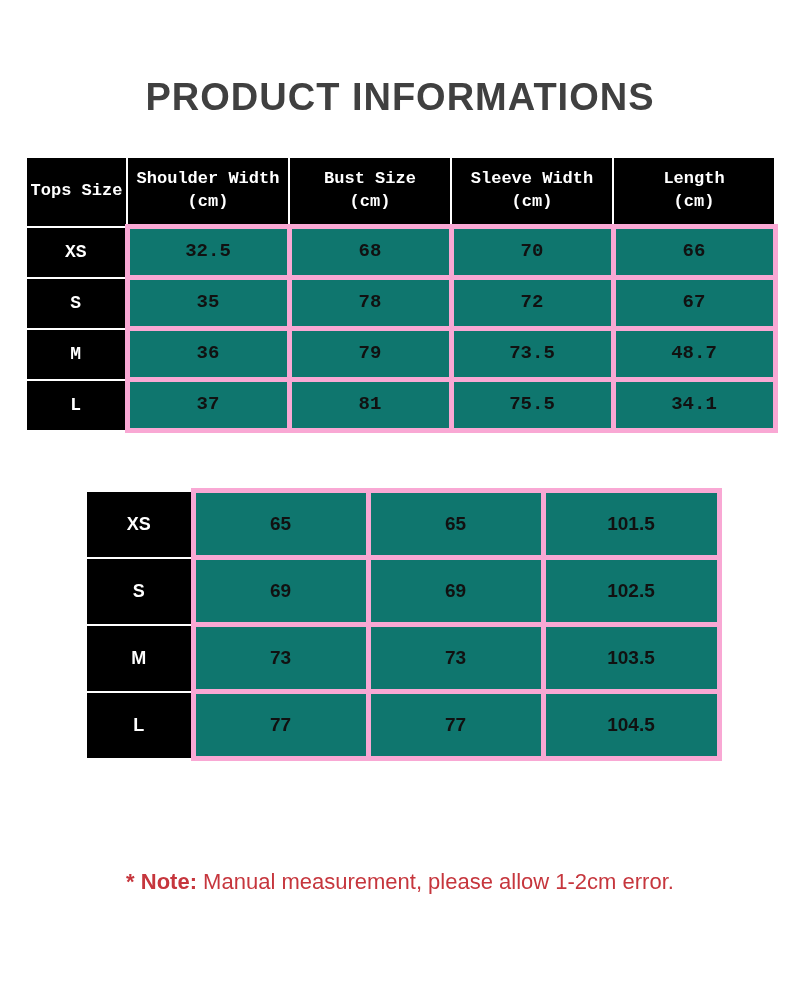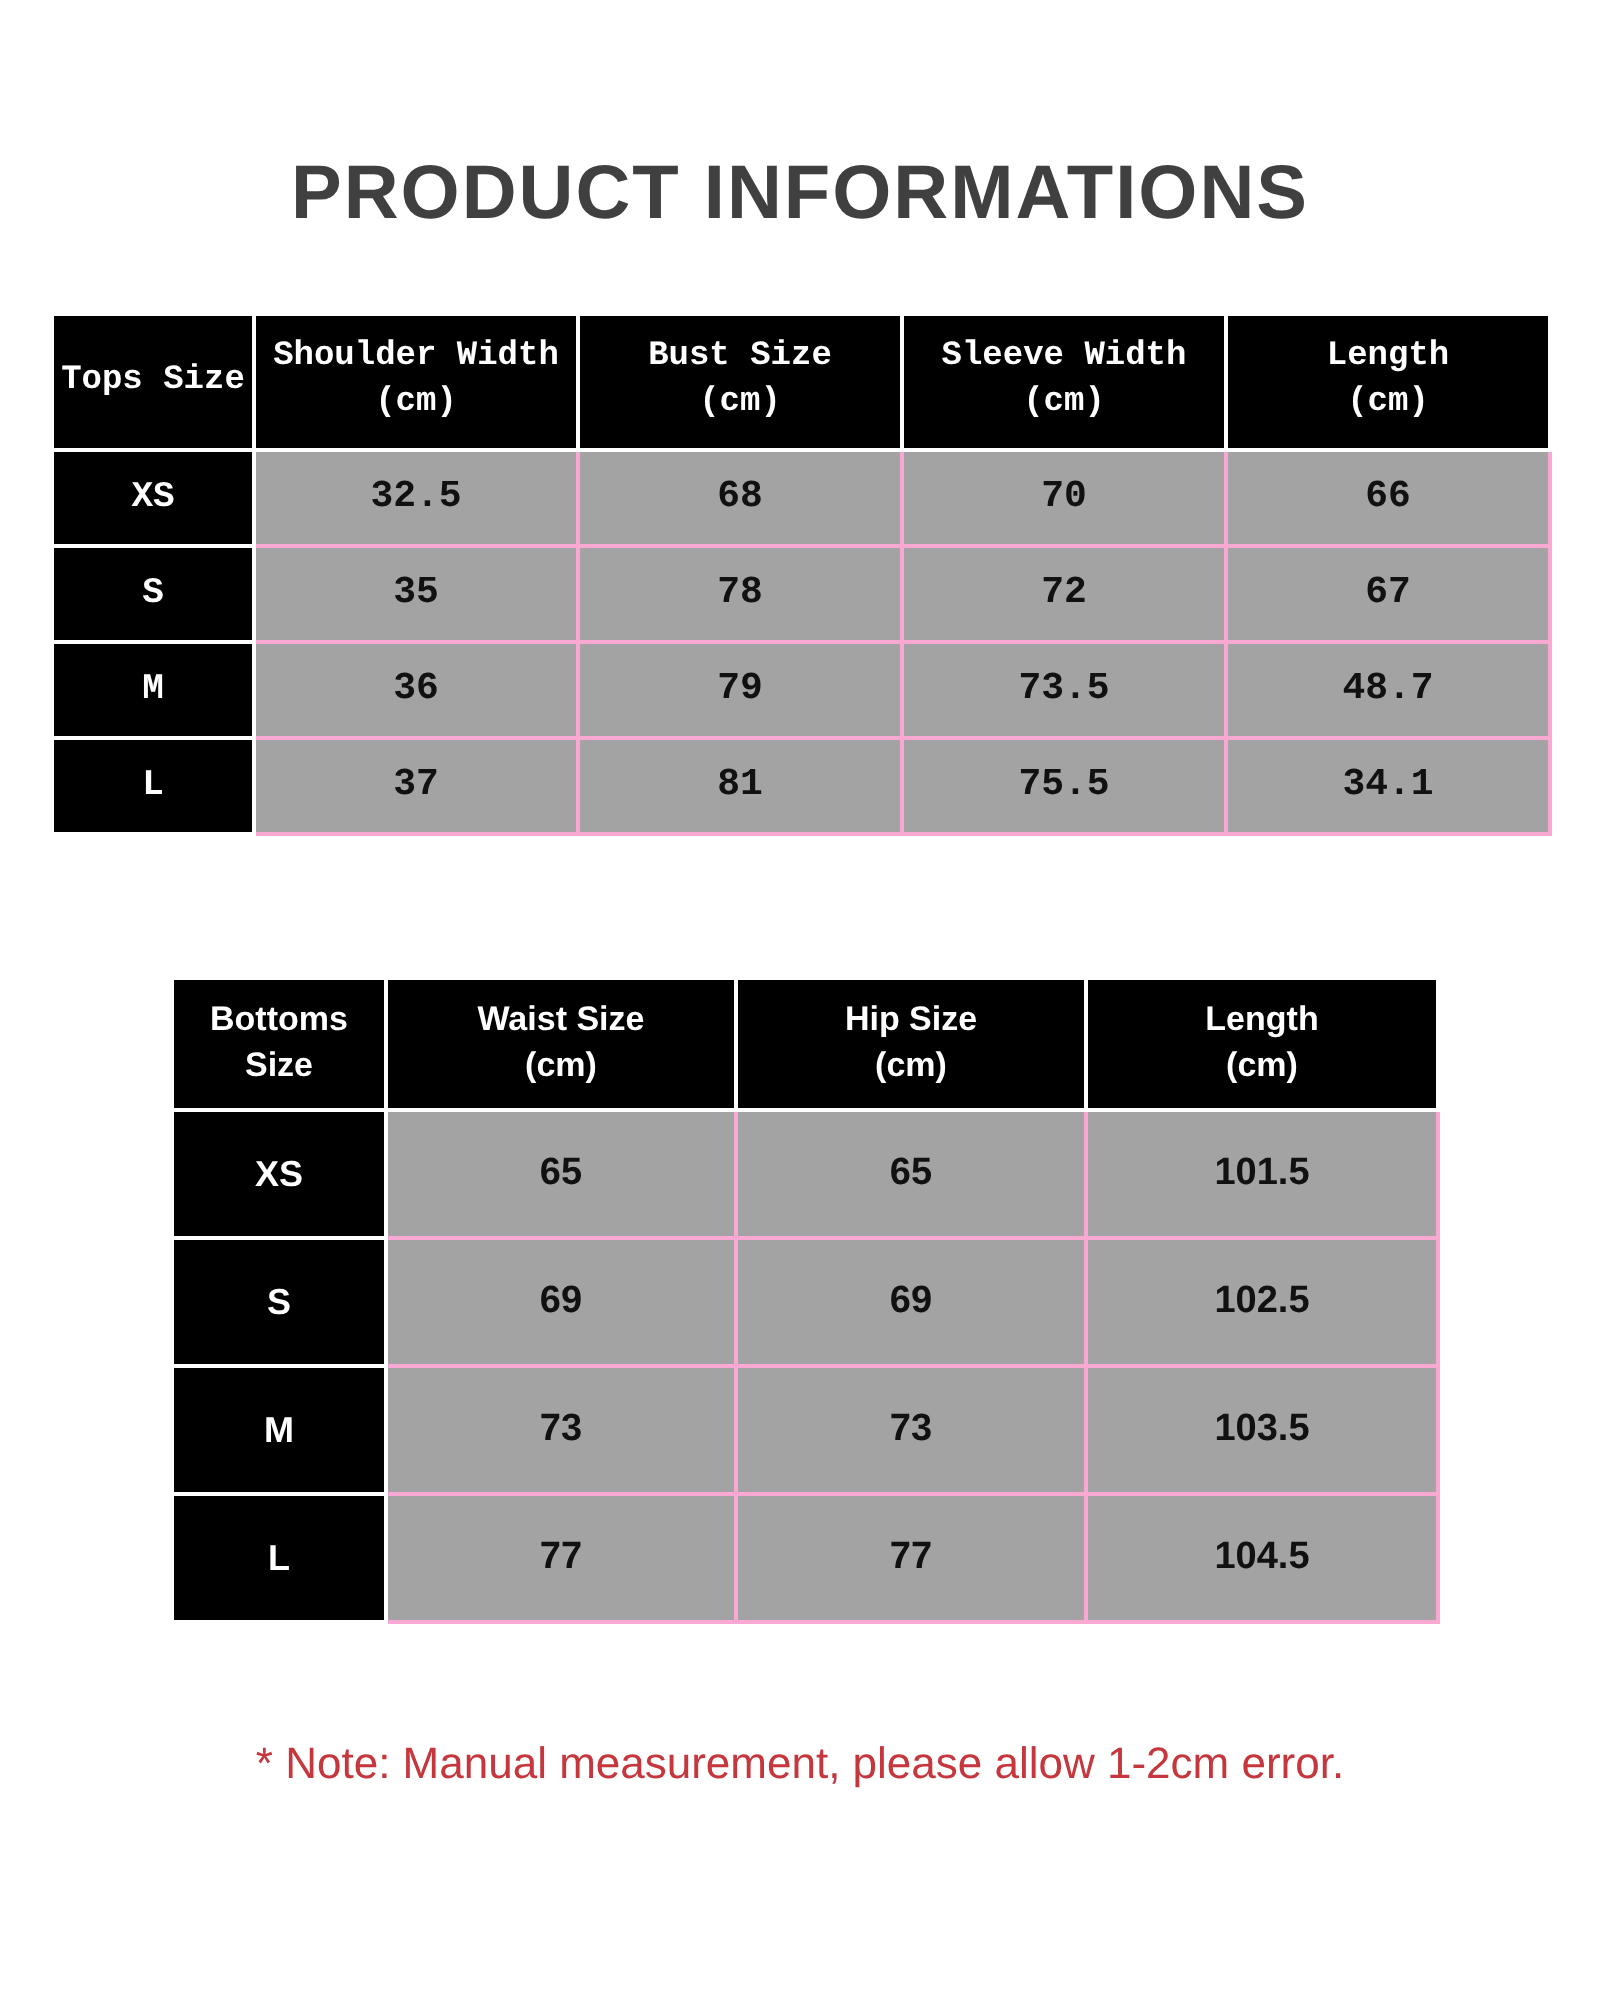--- a/index.html
+++ b/index.html
@@ -22,24 +22,24 @@
     font-weight: bold;
     letter-spacing: 1px;
     color: #404040;
   }
   table.size-table {
     position: absolute;
     border-collapse: collapse;
     table-layout: fixed;
   }
   table.size-table td {
-    border: 2px solid #f9a8d4;
+    border: 5px solid #f9a8d4;
     text-align: center;
     vertical-align: middle;
-    background: #a3a3a3;
+    background: #0f766e;
     color: #111111;
     font-weight: bold;
     font-size: 19px;
     white-space: pre-line;
     line-height: 1.35;
     padding: 0;
   }
   table.size-table td.dark {
     background: #000000;
     color: #ffffff;
@@ -56,21 +56,21 @@
   .note {
     position: absolute;
     top: 864px;
     left: 0;
     width: 100%;
     text-align: center;
     font-size: 22px;
     line-height: 36px;
     color: #c6363d;
   }
-  .note .note-prefix { font-weight: normal; }
+  .note .note-prefix { font-weight: bold; }
 </style>
 </head>
 <body>
 
 <div class="canvas">
 
   <h1 class="title">PRODUCT INFORMATIONS</h1>
 
   <table id="tops-table" class="size-table">
     <colgroup>
@@ -124,30 +124,20 @@
   </table>
 
   <table id="bottoms-table" class="size-table">
     <colgroup>
       <col style="width:107px">
         <col style="width:175px">
         <col style="width:175px">
         <col style="width:176px">
     </colgroup>
     <tbody>
-      <tr class="header-row">
-        <td class="dark corner">Bottoms
-Size</td>
-        <td class="dark">Waist Size
-(cm)</td>
-        <td class="dark">Hip Size
-(cm)</td>
-        <td class="dark">Length
-(cm)</td>
-      </tr>
       <tr class="data-row">
         <td class="dark size-label">XS</td>
         <td>65</td>
         <td>65</td>
         <td>101.5</td>
       </tr>
       <tr class="data-row">
         <td class="dark size-label">S</td>
         <td>69</td>
         <td>69</td>

